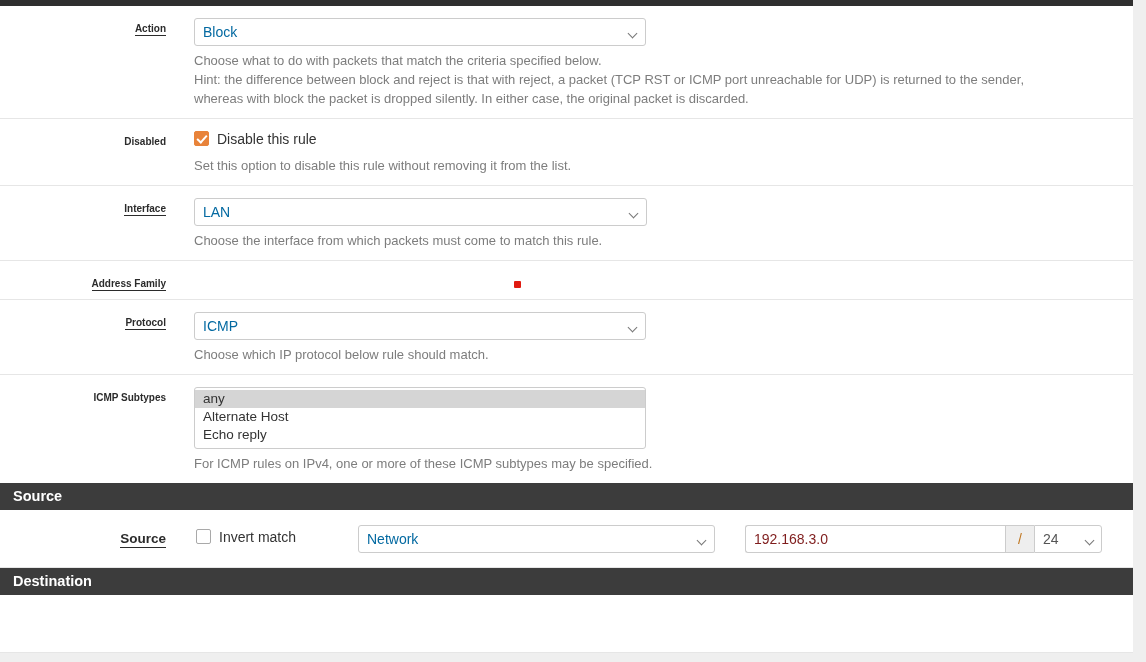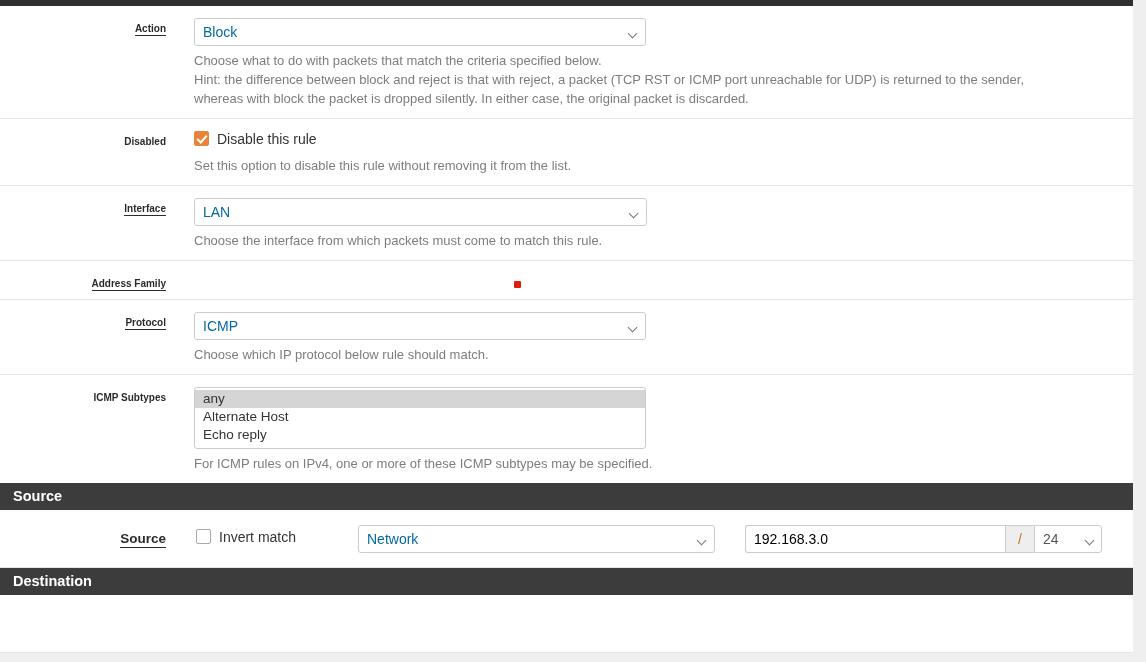--- a/index.html
+++ b/index.html
@@ -163,21 +163,21 @@
     height: 28px;
   }
   .addr-input {
     width: 260px;
     height: 28px;
     border: 1px solid #ccc;
     border-right: none;
     border-radius: 3px 0 0 3px;
     background: #fff;
     font-size: 14px;
-    color: #000000;
+    color: #7f1d1d;
     line-height: 26px;
     padding: 0 8px;
     white-space: nowrap;
     overflow: hidden;
   }
   .addr-slash {
     width: 29px;
     height: 28px;
     border: 1px solid #ccc;
     border-right: none;

